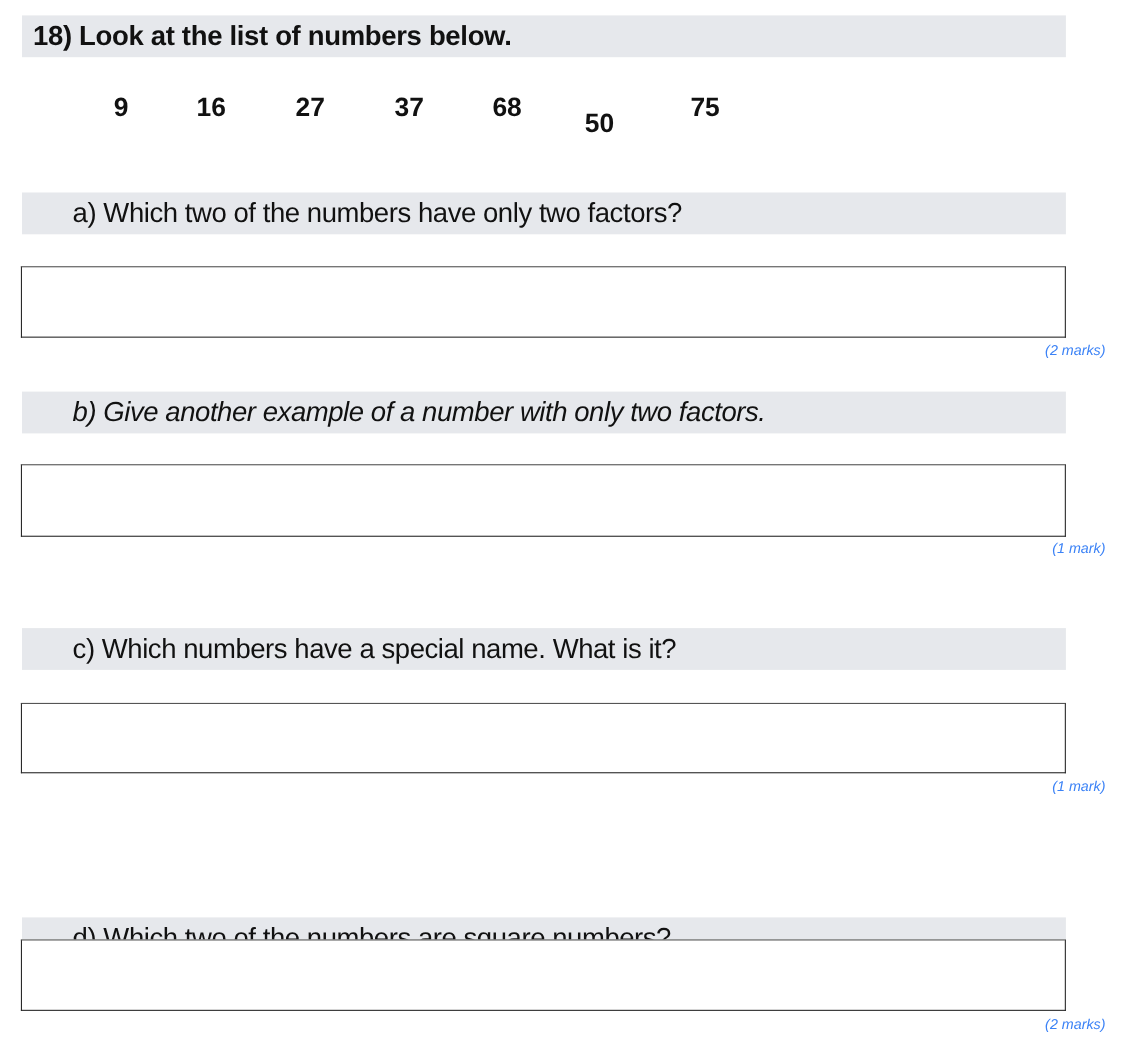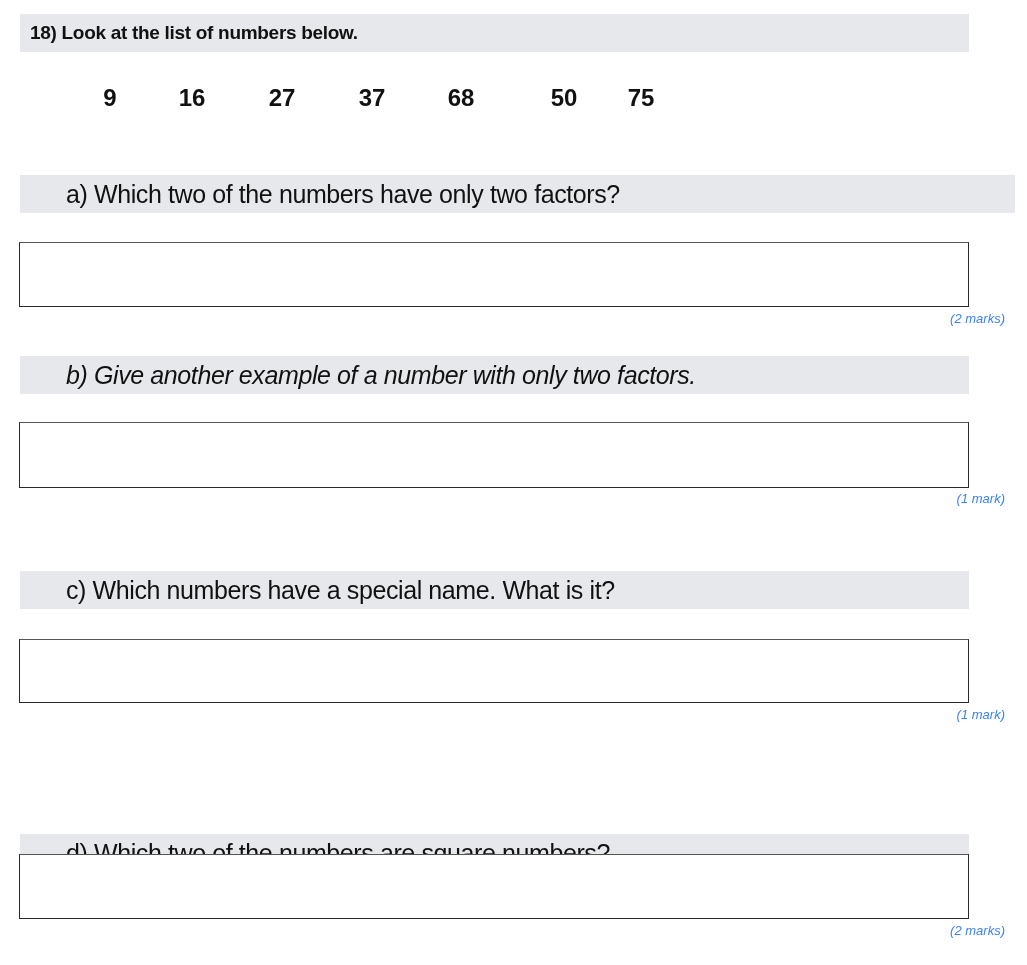--- a/index.html
+++ b/index.html
@@ -17,21 +17,21 @@
     }
     .band {
       position: absolute;
       left: 20px;
       width: 949px;
       height: 38px;
       background: #e6e8ec;
     }
     .band-title {
       position: absolute;
-      font-size: 19px;
+      font-size: 25px;
       font-weight: bold;
       line-height: 38px;
       white-space: nowrap;
       letter-spacing: -0.3px;
     }
     .band-q {
       position: absolute;
       font-size: 25px;
       line-height: 38px;
       white-space: nowrap;
@@ -79,25 +79,25 @@
 <div class="band" style="top:14px;">
   <span class="band-title" style="left:10px;">18) Look at the list of numbers below.</span>
 </div>
 
 <div class="numbers">
   <span class="num" style="left:85px;">9</span>
   <span class="num" style="left:167px;">16</span>
   <span class="num" style="left:257px;">27</span>
   <span class="num" style="left:347px;">37</span>
   <span class="num" style="left:436px;">68</span>
-  <span class="num" style="left:539px;">50</span>
+  <span class="num" style="left:520px;margin-top:15px;">50</span>
   <span class="num" style="left:616px;">75</span>
 </div>
 
-<div class="band" style="top:175px;padding-left:46px;">
+<div class="band" style="top:175px;">
   <span class="band-q" style="left:46px;">a) Which two of the numbers have only two factors?</span>
 </div>
 <div class="answer-box" style="top:242px; height:65px;"></div>
 <span class="marks" style="top:311px;">(2 marks)</span>
 
 <div class="band" style="top:356px;">
   <span class="band-q" style="left:46px;font-style:italic;">b) Give another example of a number with only two factors.</span>
 </div>
 <div class="answer-box" style="top:422px; height:66px;"></div>
 <span class="marks" style="top:491px;">(1 mark)</span>

